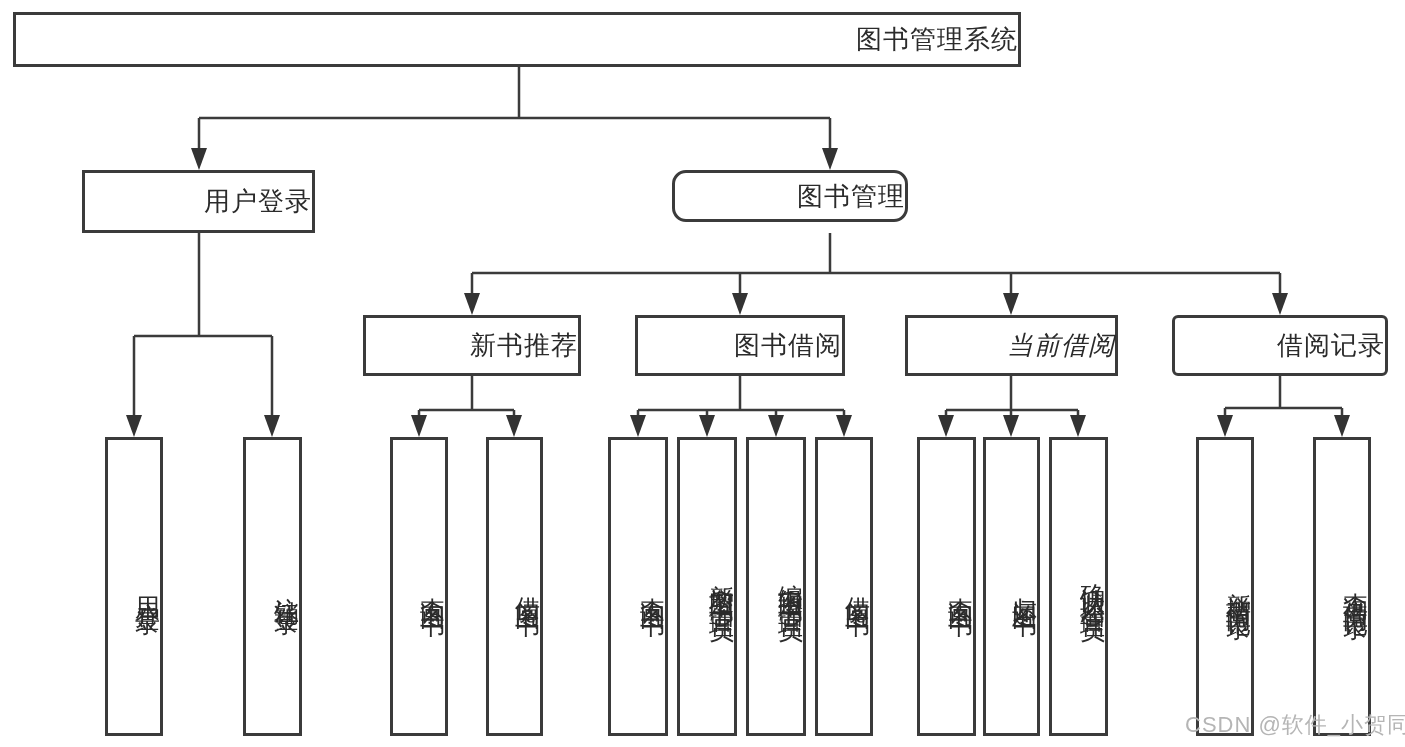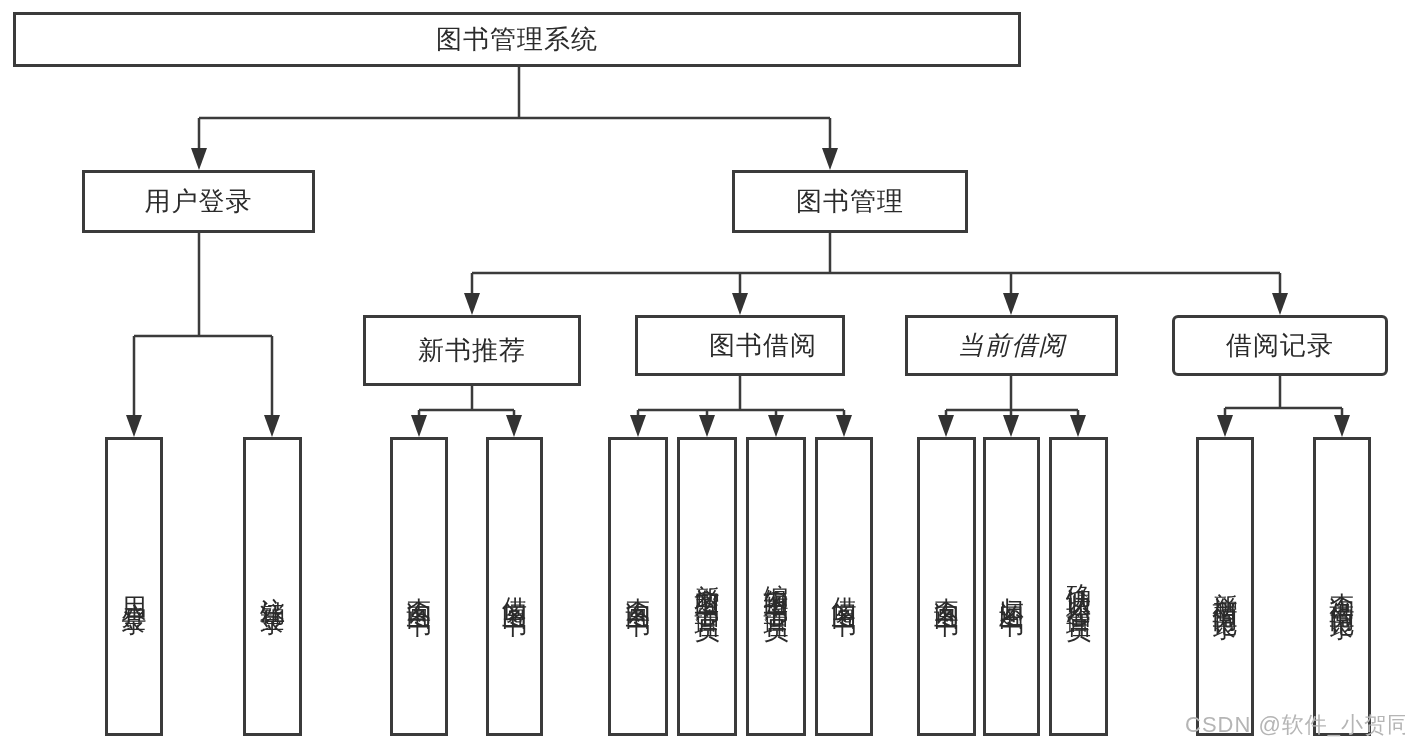--- a/index.html
+++ b/index.html
@@ -21,21 +21,21 @@
     top: 0;
     z-index: 1;
   }
   .node {
     position: absolute;
     box-sizing: border-box;
     border: 3px solid #3b3b3b;
     background: #ffffff;
     display: flex;
     align-items: center;
-    justify-content: center;
+    justify-content: flex-end;
     color: #2b2b2b;
     z-index: 2;
   }
   .node.h-text {
     font-size: 26px;
     letter-spacing: 1px;
     white-space: nowrap;
   }
   .node.leaf {
     top: 437px;
@@ -105,25 +105,25 @@
     </g>
   </svg>
 
   <div class="node h-text" style="left:13px; top:12px; width:1008px; height:55px;">
     <span>图书管理系统</span>
   </div>
 
   <div class="node h-text" style="left:82px; top:170px; width:233px; height:63px;">
     <span>用户登录</span>
   </div>
-  <div class="node h-text" style="left:732px; top:170px; width:236px; height:63px;">
+  <div class="node h-text" style="left:672px; top:170px; width:236px; height:52px;border-radius:14px;">
     <span>图书管理</span>
   </div>
 
-  <div class="node h-text" style="left:363px; top:315px; width:218px; height:71px;">
+  <div class="node h-text" style="left:363px; top:315px; width:218px; height:61px;">
     <span>新书推荐</span>
   </div>
   <div class="node h-text" style="left:635px; top:315px; width:210px; height:61px;padding-left:46px;">
     <span>图书借阅</span>
   </div>
   <div class="node h-text" style="left:905px; top:315px; width:213px; height:61px;font-style:italic;">
     <span>当前借阅</span>
   </div>
   <div class="node h-text" style="left:1172px; top:315px; width:216px; height:61px;border-radius:6px;">
     <span>借阅记录</span>

